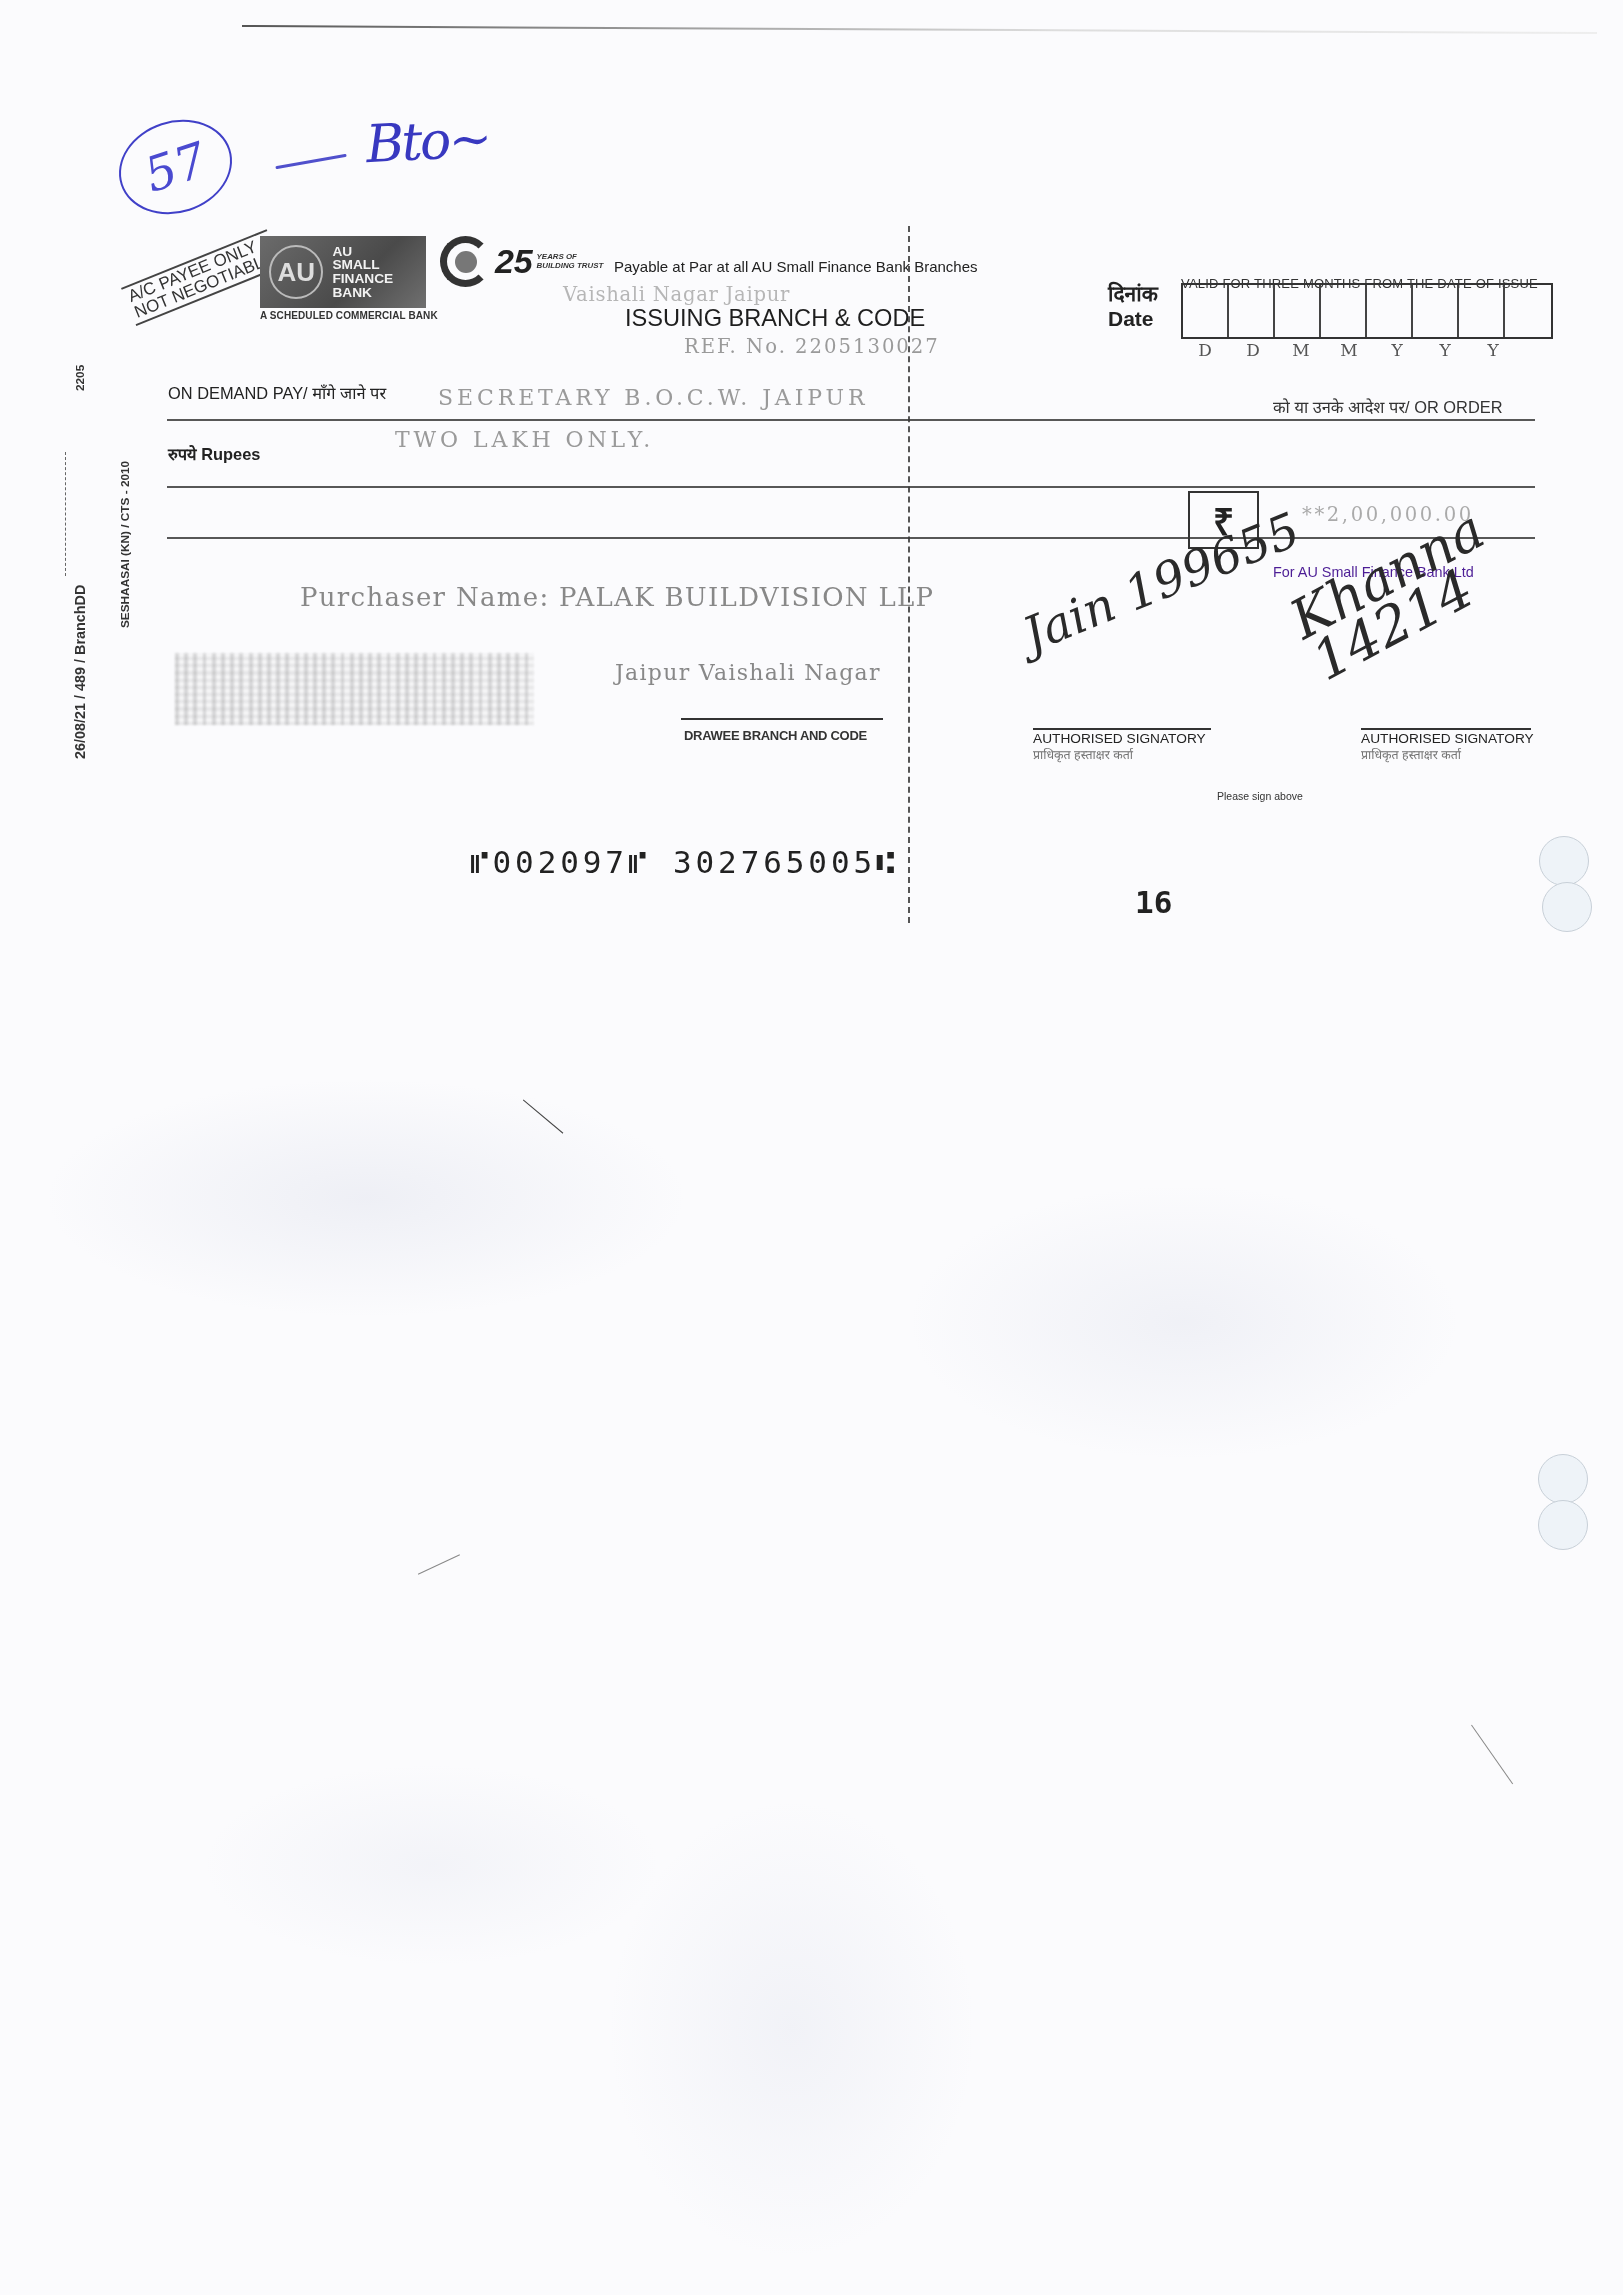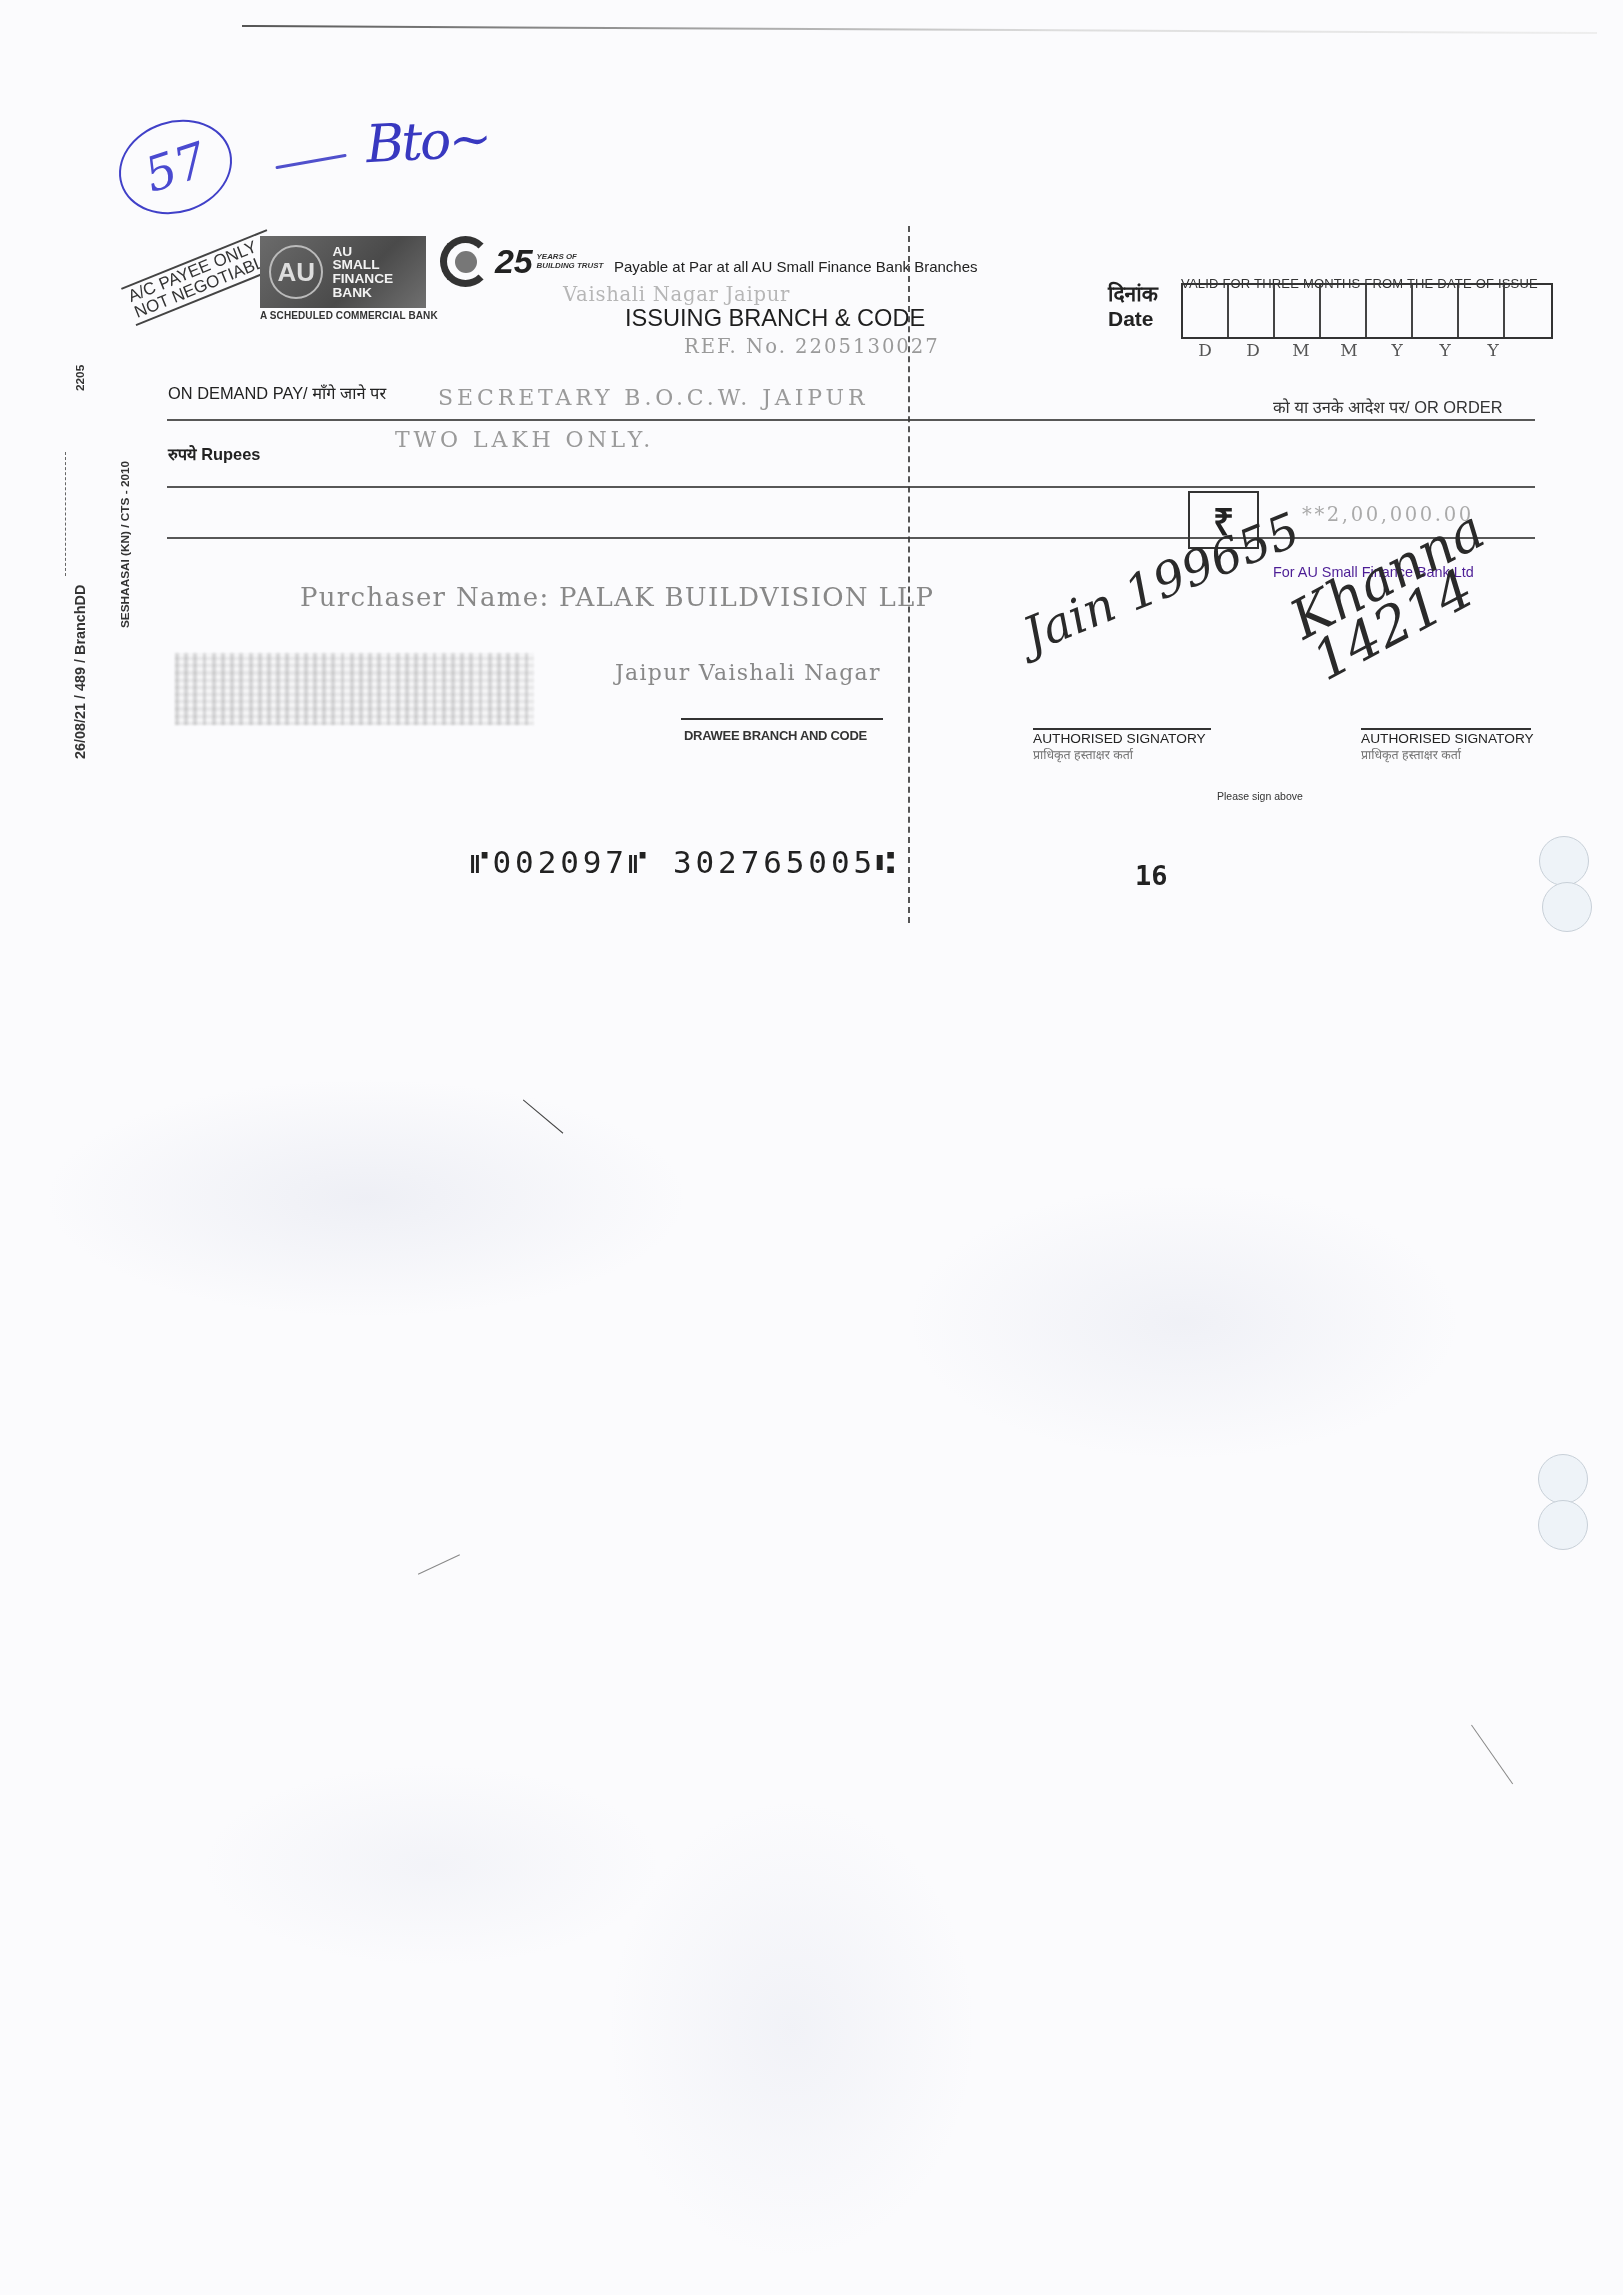--- a/index.html
+++ b/index.html
@@ -85,21 +85,21 @@
   .drawee-line { left:681px; top:718px; width:202px; height:2px; background:#333; }
   .drawee-label { left:684px; top:728px; font-size:13px; font-weight:bold; color:#333; letter-spacing:-0.3px; }
   .sig1 { left:1034px; top:612px; font-family:"DejaVu Serif", serif; font-style:italic; font-size:48px; color:#2a2a2a; transform:rotate(-22deg); transform-origin:left bottom; line-height:46px; }
   .sig2 { left:1328px; top:592px; font-family:"DejaVu Serif", serif; font-style:italic; font-size:54px; color:#2a2a2a; transform:rotate(-28deg); transform-origin:left bottom; line-height:47px; }
   .sig-line1 { left:1033px; top:728px; width:178px; height:2px; background:#333; }
   .sig-line2 { left:1361px; top:728px; width:170px; height:2px; background:#333; }
   .auth { font-size:13.7px; color:#222; text-align:left; white-space:nowrap; }
   .auth-hi { font-size:12.4px; color:#737373; white-space:nowrap; }
   .please-sign { left:1217px; top:790px; font-size:10.5px; color:#333; }
   .micr { left:470px; top:844px; font-family:"DejaVu Sans Mono", monospace; font-size:31px; color:#222; letter-spacing:3.9px; white-space:nowrap; }
-  .micr-16 { left:1135px; top:860px; font-family:"DejaVu Sans Mono", monospace; font-size:27px; color:#222; font-weight:bold; }
+  .micr-16 { left:1135px; top:884px; font-family:"DejaVu Sans Mono", monospace; font-size:31px; color:#222; font-weight:bold; }
   .vtext { transform:rotate(-90deg); transform-origin:left top; font-size:14.4px; font-weight:bold; color:#333; white-space:nowrap; }
   .vtext-sm { transform:rotate(-90deg); transform-origin:left top; font-size:11.8px; font-weight:bold; color:#333; white-space:nowrap; }
   .vrule { left:65px; top:452px; width:0; height:124px; border-left:1.3px dashed #666; }
   .punch { width:50px; height:50px; border-radius:50%; background:#eef3f8; border:1.3px solid #c8d0d8; box-sizing:border-box; }
   .stroke { background:#444; height:1.3px; }
 </style>
 </head>
 <body>
 
 <div class="scan-tint"></div>

